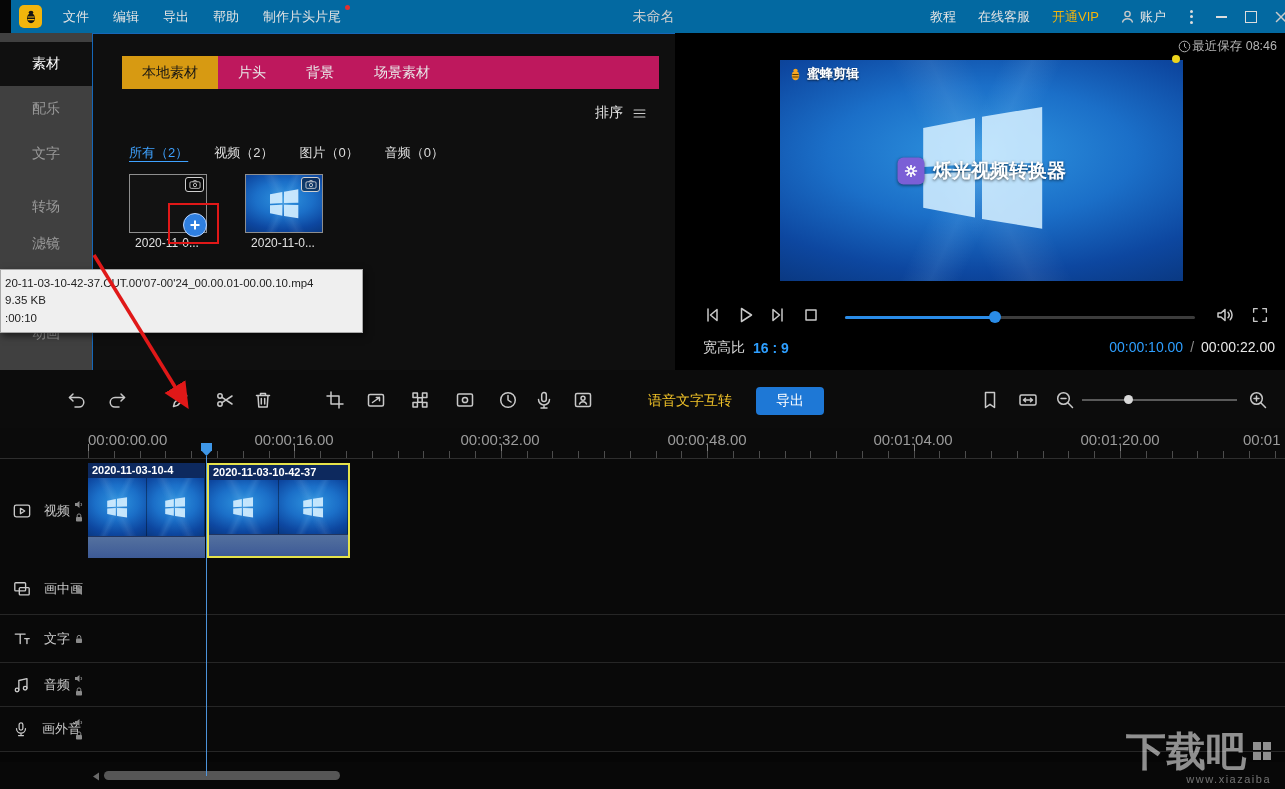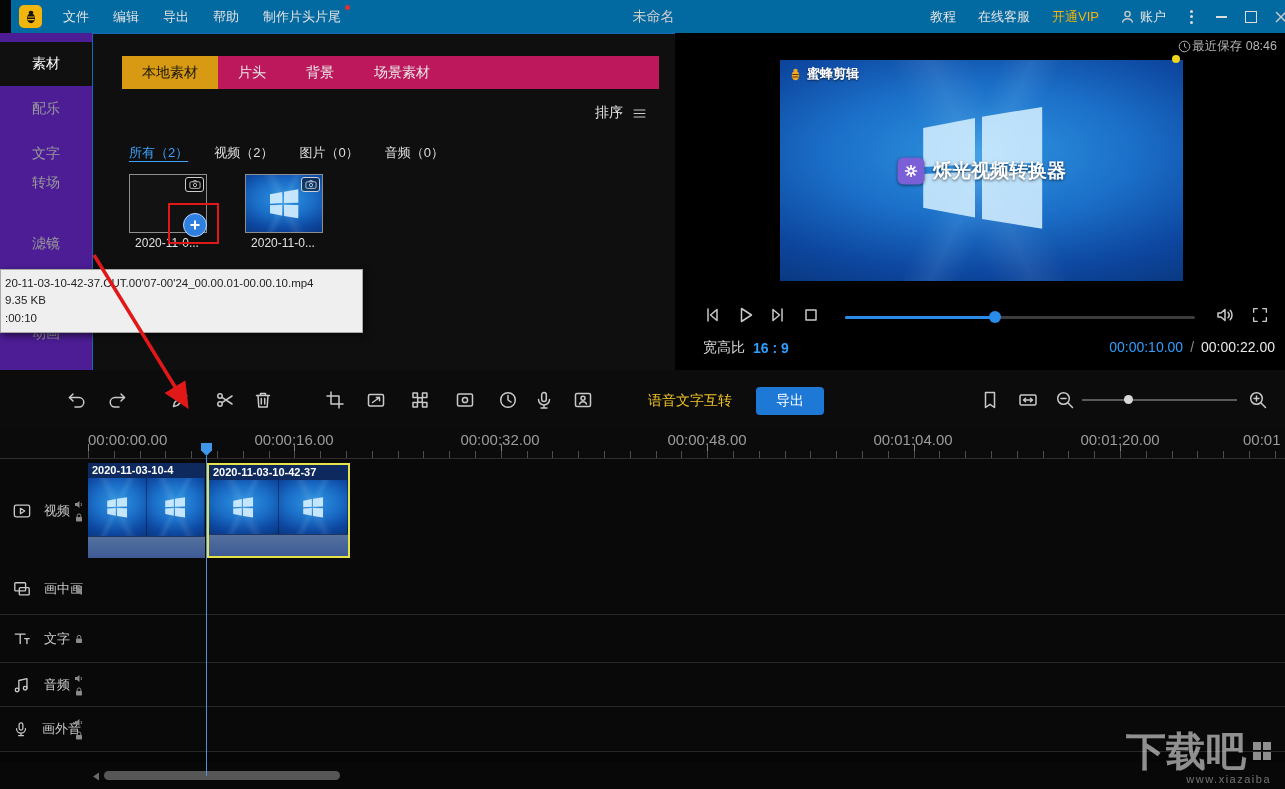--- a/index.html
+++ b/index.html
@@ -18,21 +18,21 @@
   #tb-title{position:absolute;left:0;right:0;text-align:center;font-size:14px;color:#cfcfcf;pointer-events:none}
   #tb-right{margin-left:auto;display:flex;align-items:center;height:25px;position:relative;z-index:2}
   .tb-link{font-size:13px;color:#e3e3e3;margin:0 11px;white-space:nowrap}
   .tb-link.vip{color:#F5B50A}
   .acct{display:flex;align-items:center;gap:5px;margin:0 10px;font-size:13px;color:#e3e3e3}
   .winbtn{width:30px;height:33px;display:flex;align-items:center;justify-content:center}
   .kebab{display:flex;flex-direction:column;gap:2.5px}
   .kebab i{width:3px;height:3px;border-radius:50%;background:#ddd}
 
   
-  #sidebar{position:absolute;top:33px;left:0;width:92px;height:337px;background:#4c1d95}
+  #sidebar{position:absolute;top:33px;left:0;width:92px;height:337px;background:#404040}
   .side-item{position:absolute;left:0;width:92px;height:44px;display:flex;align-items:center;justify-content:center;font-size:14px;color:#9a9a9a}
   .side-item.active{color:#fff;background:#101010}
 
   
   #material{position:absolute;top:33px;left:92px;width:583px;height:337px;background:#0f0f0f;border:1px solid #1667B8}
   #tabstrip{position:absolute;top:22px;left:29px;width:537px;height:33px;background:#be185d;display:flex}
   .mtab{height:33px;display:flex;align-items:center;justify-content:center;font-size:14px;color:#e8e8e8;padding:0 20px;white-space:nowrap}
   .mtab.active{background:#D79A12;color:#141414}
   #actions{position:absolute;top:70px;left:36px;display:flex;gap:34px;align-items:center;height:26px}
   .action{display:flex;align-items:center;gap:7px;font-size:14px;color:#e5e5e5;white-space:nowrap}
@@ -200,21 +200,21 @@
             <path d="M1.5 1.5 L10.5 10.5 M10.5 1.5 L1.5 10.5" class="s"></path>
           </svg>
         </div>
     </div>
   </header>
 
   <aside id="sidebar">
     <div class="side-item active" style="top:9px">素材</div>
     <div class="side-item" style="top:54px">配乐</div>
     <div class="side-item" style="top:99px">文字</div>
-    <div class="side-item" style="top:128px">转场</div>
+    <div class="side-item" style="top:152px">转场</div>
     <div class="side-item" style="top:189px">滤镜</div>
     <div class="side-item" style="top:279px">动画</div>
   </aside>
 
   <section id="material">
     <div id="tabstrip">
       <div class="mtab active">本地素材</div>
       <div class="mtab">片头</div>
       <div class="mtab">背景</div>
       <div class="mtab">场景素材</div>

